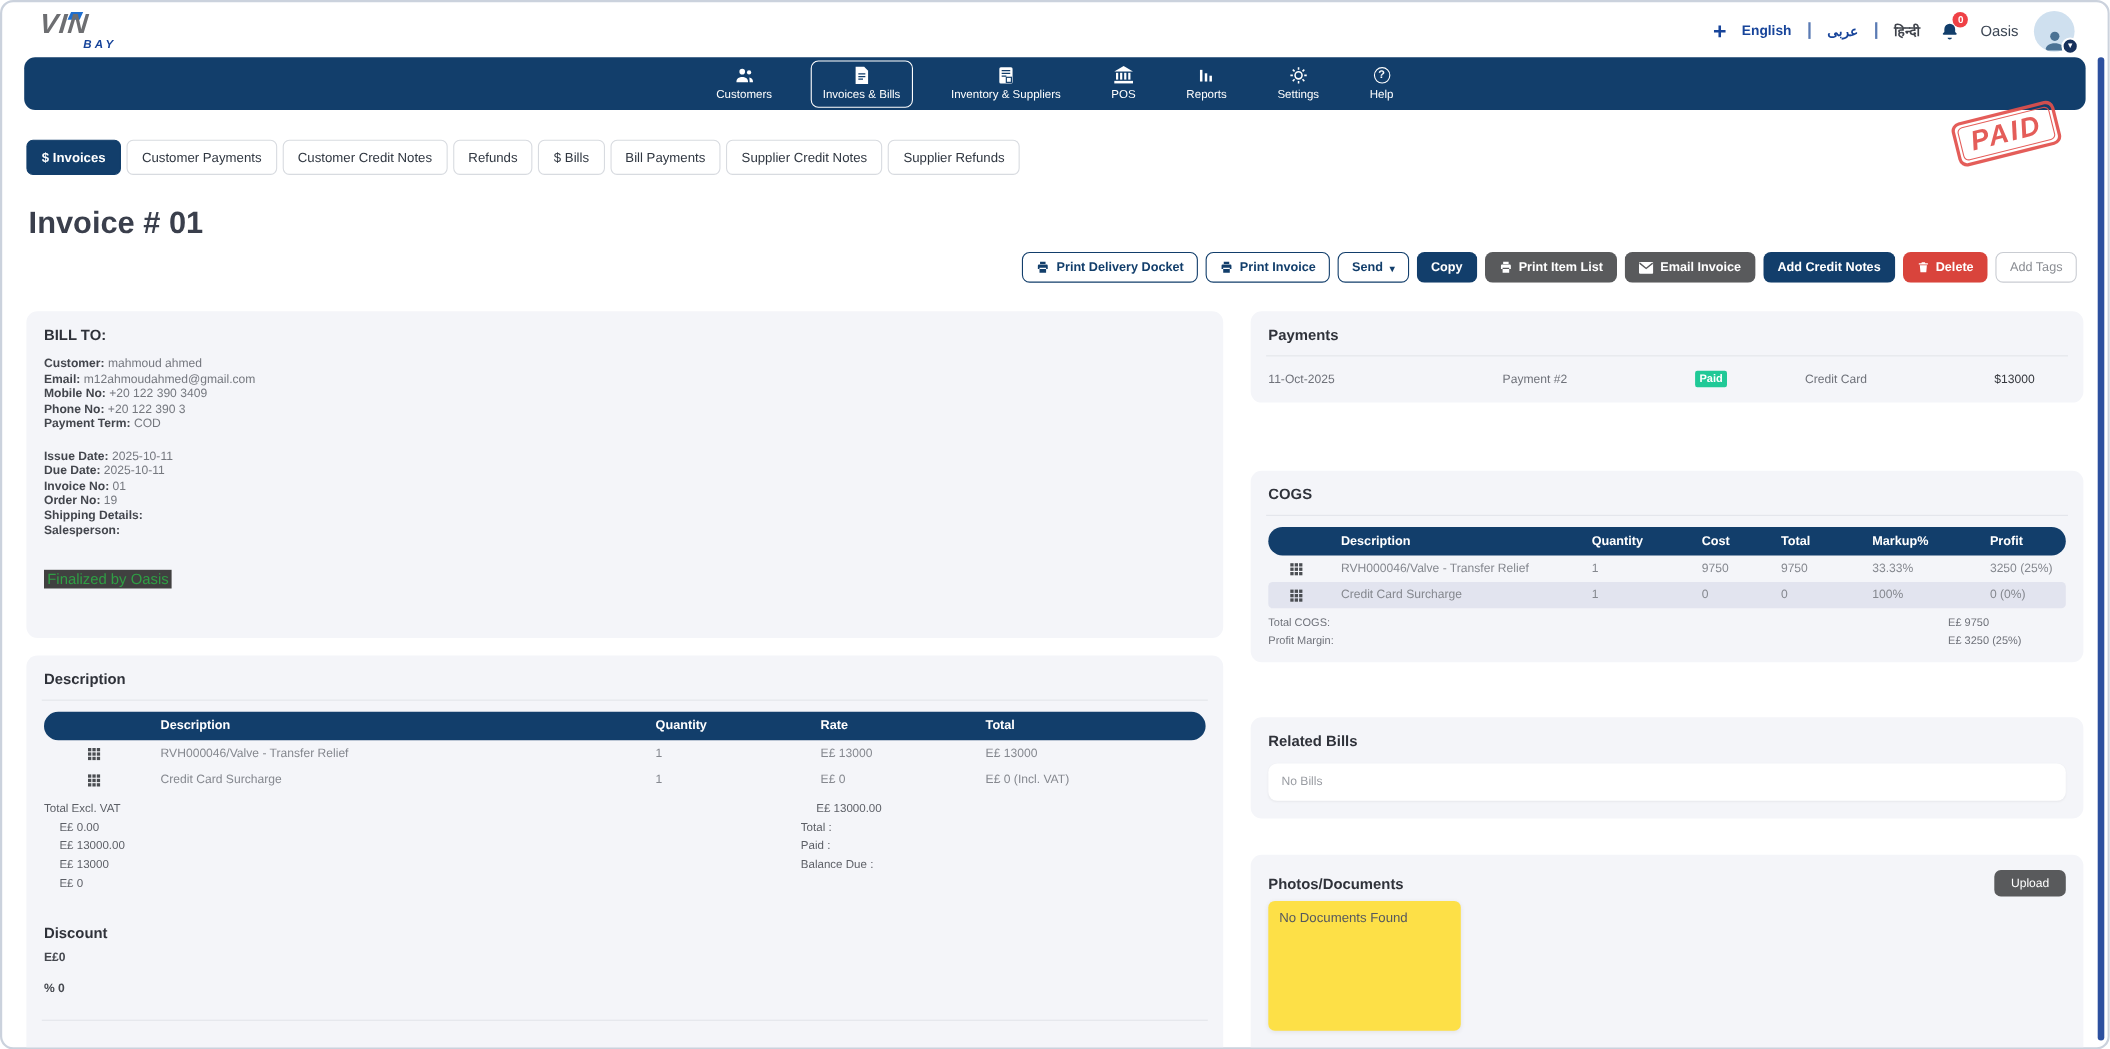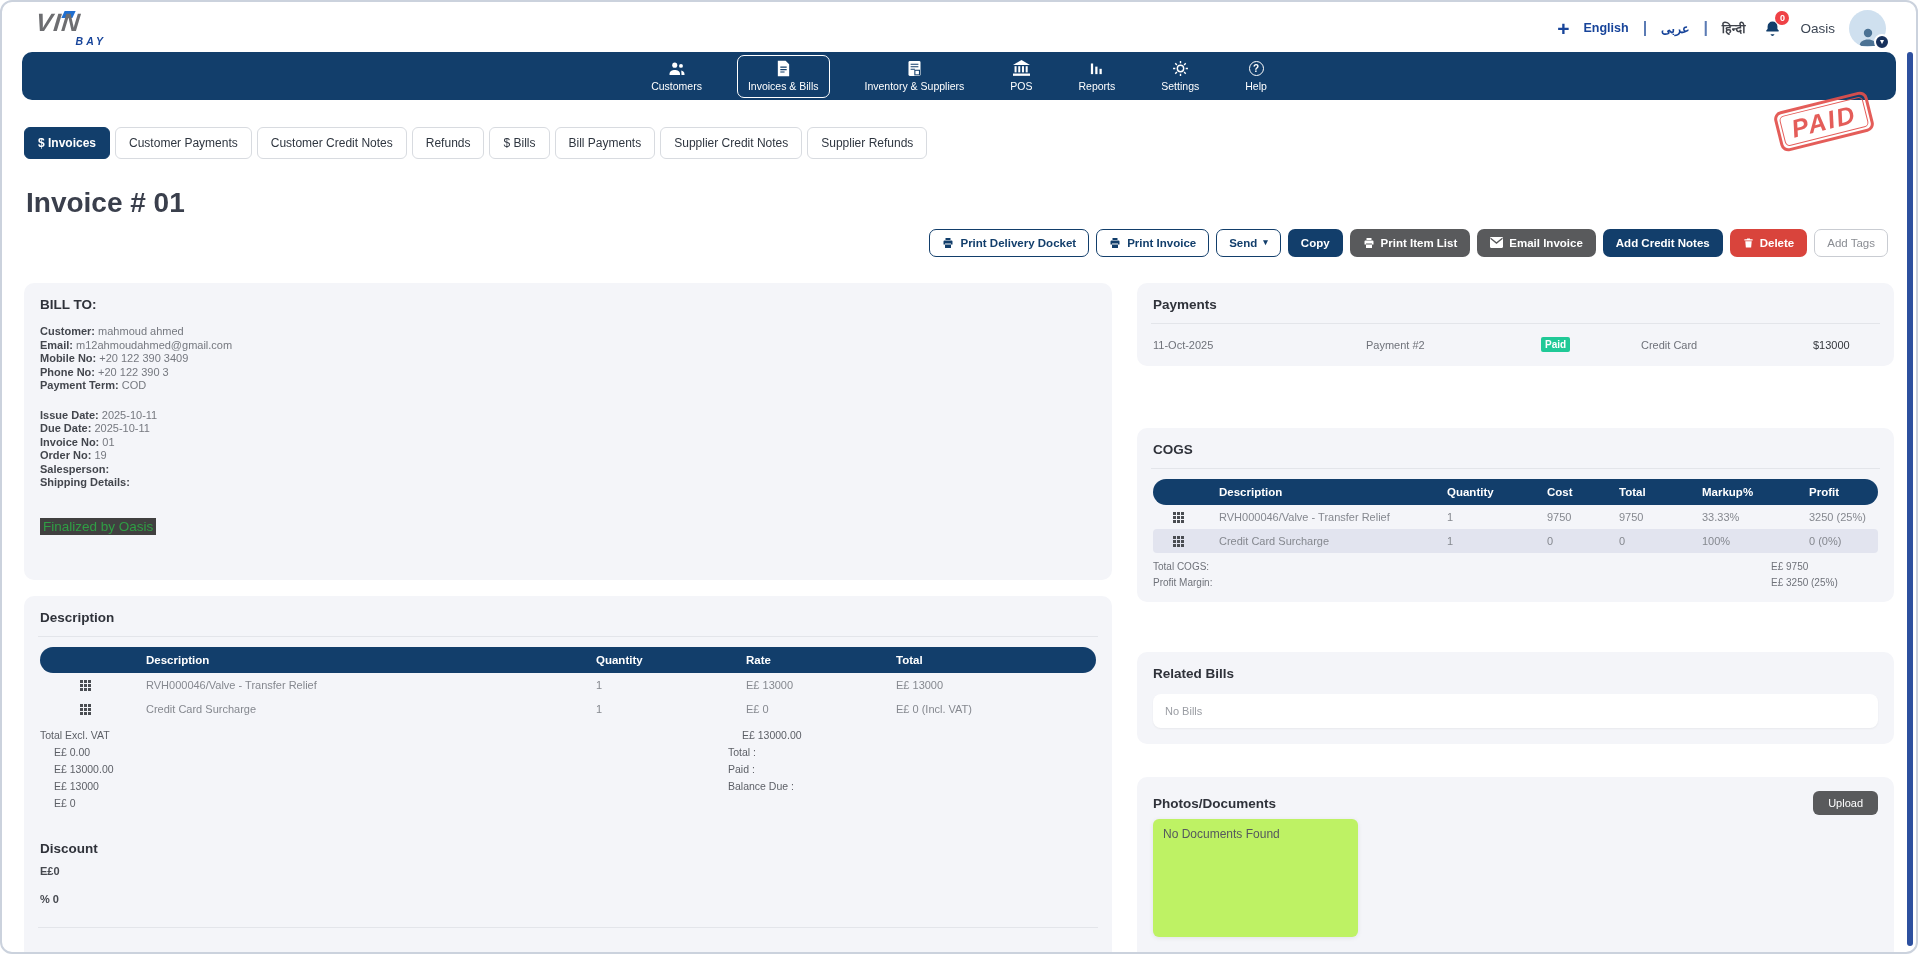--- a/index.html
+++ b/index.html
@@ -38,21 +38,21 @@
 .tab.active{background:#123e6b;color:#fff;border-color:#123e6b;font-weight:bold}
 
 
 .stamp{position:absolute;top:99px;right:44px;transform:rotate(-14deg);border:3px solid #e2504c;border-radius:8px;color:#e2504c;font-weight:800;font-style:italic;font-size:25px;letter-spacing:2px;padding:3px 12px;opacity:.92;z-index:20}
 .stamp::before{content:"";position:absolute;inset:2px;border:1px solid #e2504c;border-radius:5px}
 
 .title{margin:28px 0 0 24px;font-size:28px;color:#3a3f4c;font-weight:bold}
 
 
 .actions{display:flex;justify-content:flex-end;align-items:center;gap:7px;margin:10px 28px 0}
-.btn{display:inline-flex;align-items:flex-start;gap:6px;font-size:11.5px;font-weight:bold;padding:7px 12px;border-radius:7px;border:1px solid transparent;cursor:pointer;background:#fff;font-family:inherit;white-space:nowrap}
+.btn{display:inline-flex;align-items:flex-end;gap:6px;font-size:11.5px;font-weight:bold;padding:7px 12px;border-radius:7px;border:1px solid transparent;cursor:pointer;background:#fff;font-family:inherit;white-space:nowrap}
 .btn.outline{border-color:#123e6b;color:#123e6b}
 .btn.navy{background:#123e6b;color:#fff}
 .btn.grey{background:#595a5c;color:#fff}
 .btn.red{background:#d9443c;color:#fff}
 .btn.ghost{border-color:#c9ccd2;color:#8a8d93;font-weight:normal}
 .caret{font-size:9px}
 
 
 .main{display:flex;gap:25px;margin:26px 22px 0;align-items:flex-start}
 .col-left{width:1088px;display:flex;flex-direction:column;gap:16px}
@@ -104,21 +104,21 @@
 .ctot .tv{padding-left:14px}
 
 
 .bills-card{margin-top:50px;height:92px}
 .inner-box{background:#fff;border-radius:8px;padding:11px 12px;font-size:11px;color:#9a9da3;margin-top:13px;box-shadow:0 1px 2px rgba(0,0,0,.05)}
 
 
 .photos-card{margin-top:33px;height:192px}
 .photos-head{display:flex;justify-content:space-between;align-items:center}
 .upload-btn{background:#595a5c;color:#fff;font-size:11px;padding:6px 15px;border-radius:6px;border:none;cursor:pointer;font-family:inherit}
-.doc-box{width:205px;height:118px;background:#bef264;border-radius:6px;box-shadow:0 1px 5px rgba(0,0,0,.08);padding:8px 10px;font-size:12px;color:#55585e;margin-top:4px}
+.doc-box{width:175px;height:118px;background:#fde047;border-radius:6px;box-shadow:0 1px 5px rgba(0,0,0,.08);padding:8px 10px;font-size:12px;color:#55585e;margin-top:4px}
 </style>
 </head>
 <body>
 
 <div class="frame">
 
   <div class="topbar">
     <div class="logo">
       <span class="accent"></span>
       <span class="l1">VIN</span>
@@ -290,22 +290,22 @@
           <div class="line"><span class="lb">Email:</span> <span class="val">m12ahmoudahmed@gmail.com</span></div>
           <div class="line"><span class="lb">Mobile No:</span> <span class="val">+20 122 390 3409</span></div>
           <div class="line"><span class="lb">Phone No:</span> <span class="val">+20 122 390 3</span></div>
           <div class="line"><span class="lb">Payment Term:</span> <span class="val">COD</span></div>
         </div>
         <div class="meta-block">
           <div class="line"><span class="lb">Issue Date:</span> <span class="val">2025-10-11</span></div>
           <div class="line"><span class="lb">Due Date:</span> <span class="val">2025-10-11</span></div>
           <div class="line"><span class="lb">Invoice No:</span> <span class="val">01</span></div>
           <div class="line"><span class="lb">Order No:</span> <span class="val">19</span></div>
+          <div class="line"><span class="lb">Shipping Details:</span> <span class="val"></span></div>
           <div class="line"><span class="lb">Salesperson:</span> <span class="val"></span></div>
-          <div class="line"><span class="lb">Shipping Details:</span> <span class="val"></span></div>
         </div>
         <span class="finalized">Finalized by Oasis</span>
       </section>
 
       <section class="card desc-card">
         <h3>Description</h3>
         <hr class="div">
         <div class="thead dcols">
           <span class="sp"></span>
           <span>Description</span>

